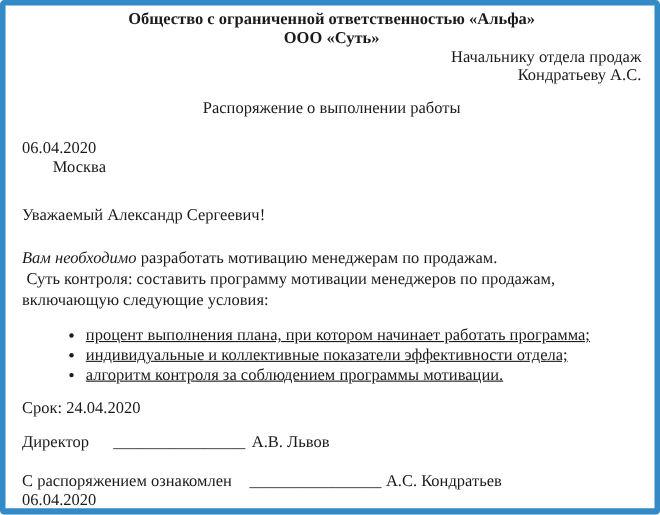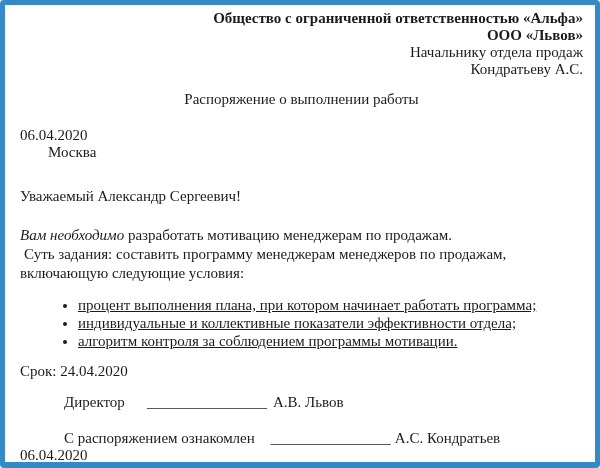--- a/index.html
+++ b/index.html
@@ -11,71 +11,71 @@
     border: 5px solid #3489c7;
     border-bottom-width: 6px;
     border-radius: 4px;
     overflow: hidden;
     padding: 5px 12px 4px 15px;
     font-family: "Liberation Serif", "DejaVu Serif", serif;
     font-size: 15px;
     line-height: 17px;
     color: #1b1b1b;
   }
-  .org { text-align: right; font-weight: bold; font-family: Liberation Serif, serif; }
+  .org { text-align: center; font-weight: bold; font-family: Liberation Serif, serif; }
   .addressee { text-align: right; margin-top: 0; }
   .title { text-align: center; margin-top: 13px; }
   .meta { margin-top: 19px; }
   .city { padding-left: 28px; font-family: Liberation Serif, serif; }
   .greeting { margin-top: 27px; }
   .para { margin-top: 21px; }
   .para > div { line-height: 19px; }
   .indent-sm { padding-left: 4px; }
   .bullets {
     margin: 13px 0 0 0;
     padding-left: 58px;
     list-style: disc outside;
     text-decoration: underline;
   }
   .bullets li { line-height: 18px; }
   .deadline { margin-top: 13px; }
-  .sig { margin-top: 14px; white-space: nowrap; margin-left: 44px; }
+  .sig { margin-top: 14px; white-space: nowrap; }
   .sig .line { margin: 0 6px 0 22px; letter-spacing: 0; }
   .sig.ack { margin-top: 19px; }
   .sig.ack .line { margin: 0 4px 0 16px; }
   .ack-date { line-height: 17px; }
   em.lead { font-style: italic; }
 </style>
 </head>
 <body>
 
 <div class="doc">
 
   <div class="org">
     <div>Общество с ограниченной ответственностью «Альфа»</div>
-    <div>ООО «Львов»</div>
+    <div>ООО «Суть»</div>
   </div>
 
   <div class="addressee">
     <div>Начальнику отдела продаж</div>
     <div>Кондратьеву А.С.</div>
   </div>
 
   <div class="title">Распоряжение о выполнении работы</div>
 
   <div class="meta">
     <div>06.04.2020</div>
     <div class="city">Москва</div>
   </div>
 
   <div class="greeting">Уважаемый Александр Сергеевич!</div>
 
   <div class="para">
     <div><em class="lead">Вам необходимо</em><span> разработать мотивацию менеджерам по продажам.</span></div>
-    <div class="indent-sm">Суть задания: составить программу менеджерам менеджеров по продажам,</div>
+    <div class="indent-sm">Суть контроля: составить программу мотивации менеджеров по продажам,</div>
     <div>включающую следующие условия:</div>
   </div>
 
   <ul class="bullets">
     <li>процент выполнения плана, при котором начинает работать программа;</li>
     <li>индивидуальные и коллективные показатели эффективности отдела;</li>
     <li>алгоритм контроля за соблюдением программы мотивации.</li>
   </ul>
 
   <div class="deadline">Срок: 24.04.2020</div>

